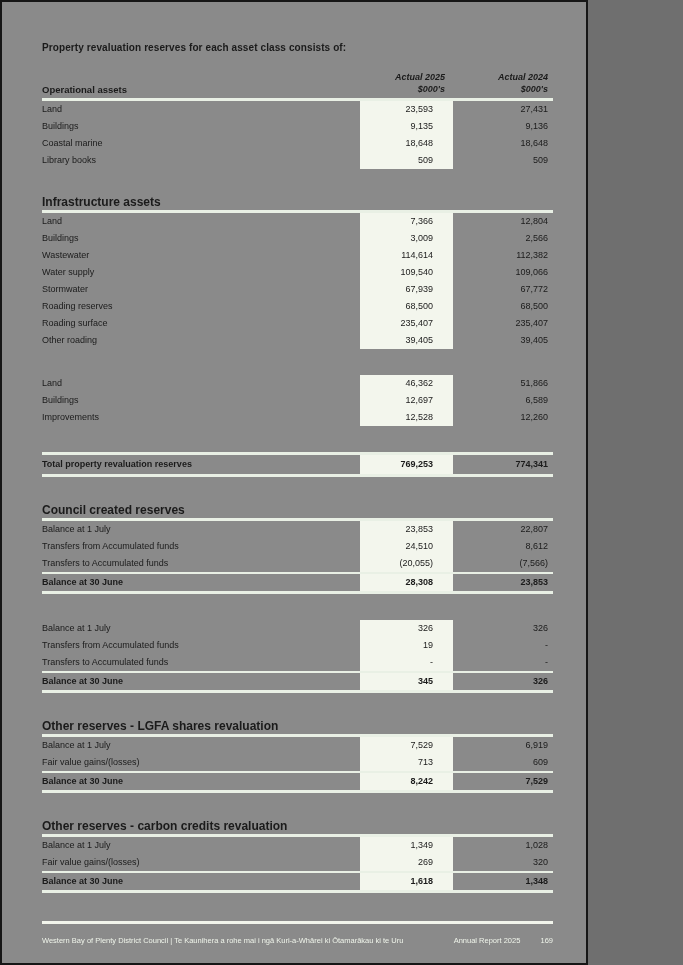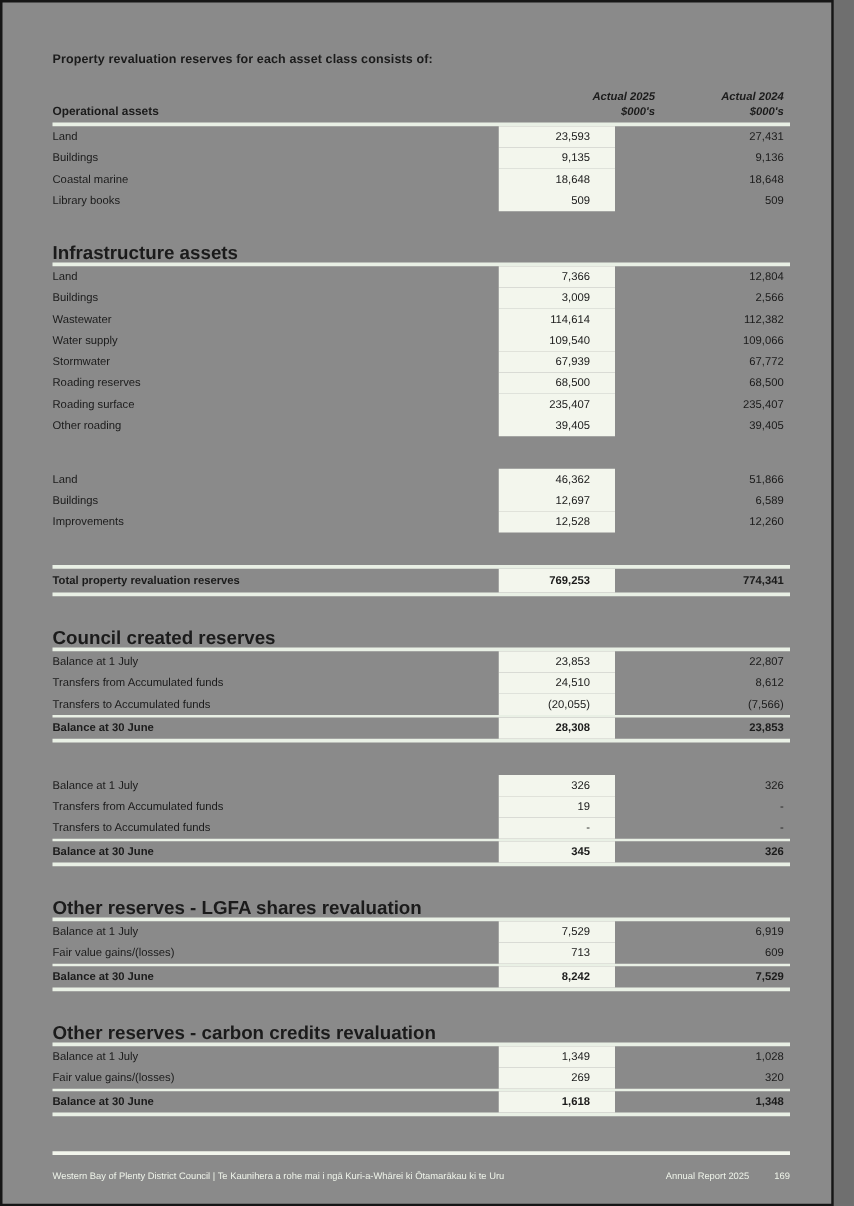--- a/index.html
+++ b/index.html
@@ -1,40 +1,40 @@
 <!DOCTYPE html>
 <html><head>
 <meta charset="utf-8">
 <style>
   html,body { margin:0; padding:0; background:#6f6f6f; }
   .page {
-    position:relative; width:667px; height:965px; box-sizing:border-box;
+    position:relative; width:588px; height:965px; box-sizing:border-box;
     background:#8a8a8a; border:2px solid #161616; overflow:hidden;
     font-family:"Liberation Sans", sans-serif; color:#1b1b1b;
     font-size:9px;
   }
   .content { position:absolute; left:40px; right:33px; top:0; }
   .title { margin-top:40px; font-size:10px; font-weight:700; letter-spacing:.1px; }
 
   .head-block {
     display:grid; grid-template-columns:1fr 93px 100px; align-items:end;
     margin-top:18px; border-bottom:3px solid #e9f0e5; padding-bottom:3px;
   }
   .head-label { font-weight:700; font-size:9.5px; }
   .head-col { text-align:right; font-weight:700; line-height:12px;font-style:italic; }
   .head-col .pad25 { padding-right:8px; }
   .head-col .pad24 { padding-right:5px; }
 
   .section { margin-top:26px; }
   .section:first-child { margin-top:0; }
   .section-header {
-    font-weight:700; font-size:15px; line-height:15px;
+    font-weight:700; font-size:12px; line-height:15px;
     border-bottom:3px solid #e9f0e5; margin-bottom:0;
   }
-  .row { display:grid; grid-template-columns:1fr 93px 100px; align-items:stretch;gap:40px; }
+  .row { display:grid; grid-template-columns:1fr 93px 100px; align-items:stretch; }
   .row .lbl { line-height:17px; }
   .row .v25 {
     background:#f3f6ed; display:flex; align-items:center; justify-content:flex-end;
     padding-right:20px; line-height:17px;
   }
   .row .v24 { display:flex; align-items:center; justify-content:flex-end; padding-right:5px; line-height:17px; }
   .bold-row { border-top:2px solid #e9f0e5; border-bottom:3px solid #e9f0e5; font-weight:700; }
   .total-section .row { border-top:3px solid #e9f0e5; border-bottom:3px solid #e9f0e5; font-weight:700; }
   .total-section .row .lbl, .total-section .row .v25, .total-section .row .v24 { line-height:19px; }
 

